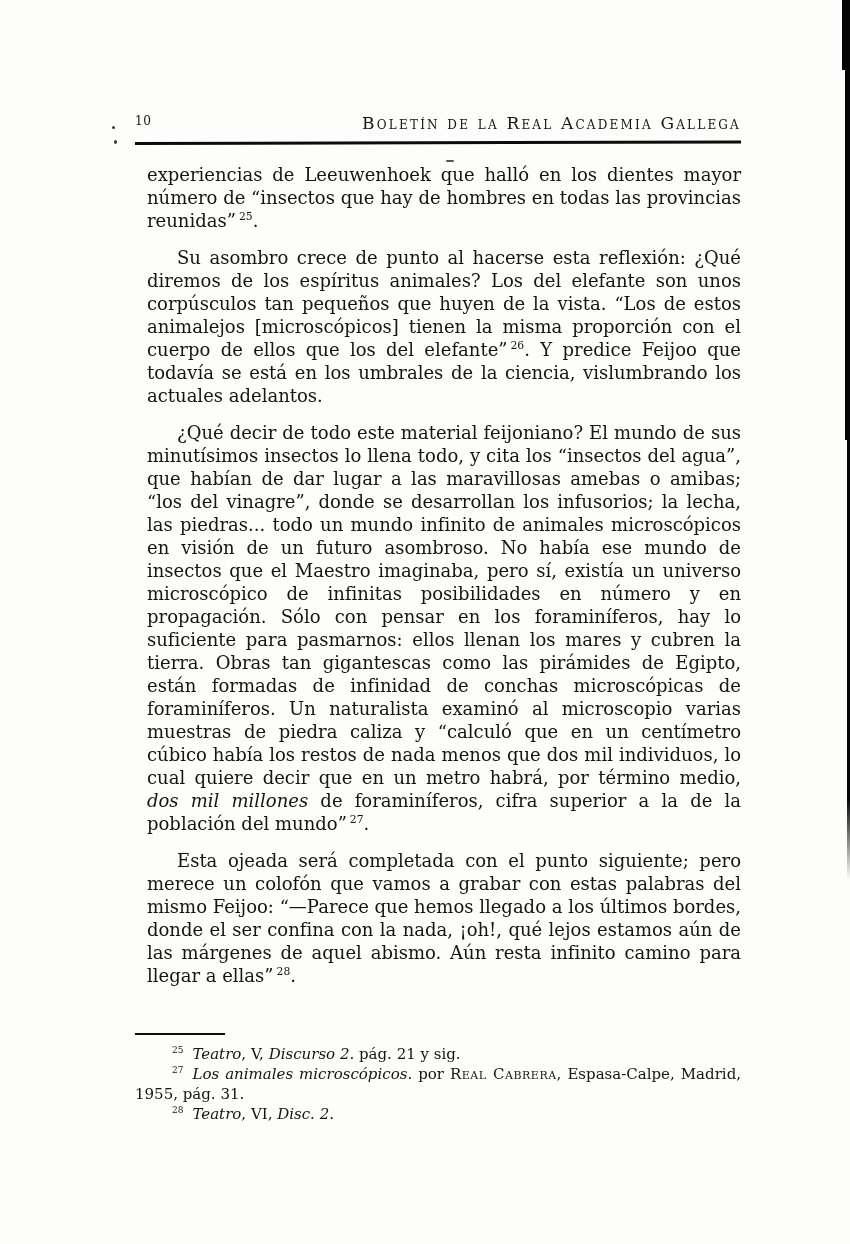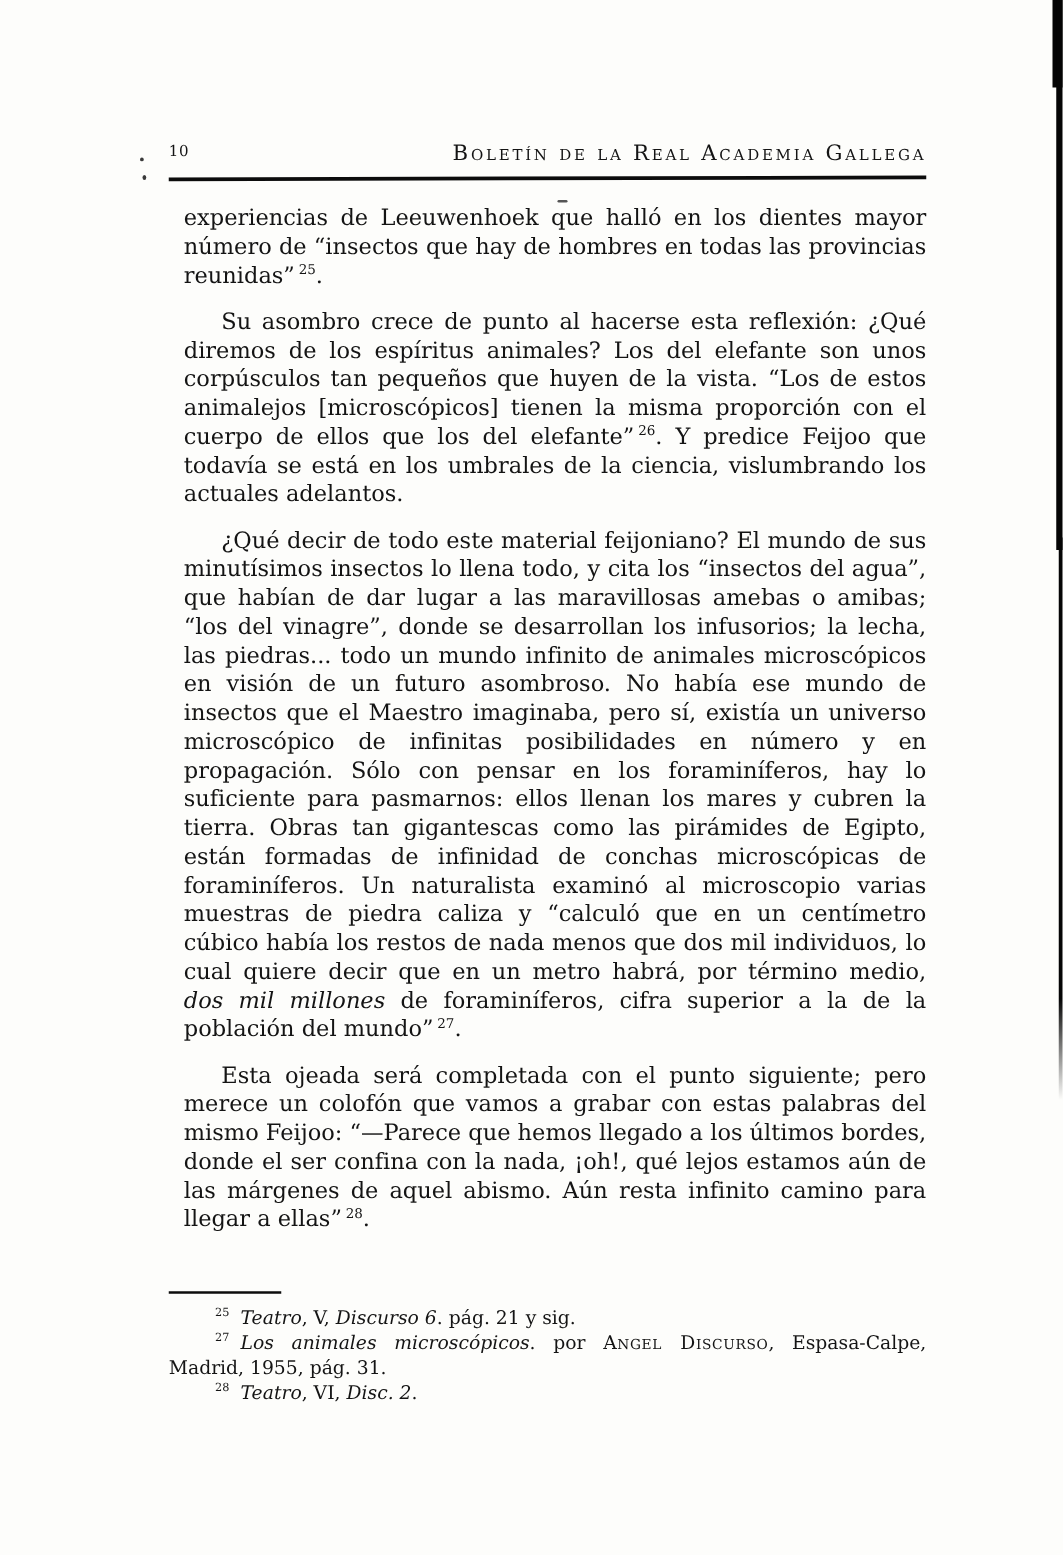--- a/index.html
+++ b/index.html
@@ -116,19 +116,19 @@
         <p class="para"><span>experiencias de Leeuwenhoek que halló en los dientes mayor número de “insectos que hay de hombres en todas las provincias reunidas”</span><sup>25</sup><span>.</span></p>
         <p class="para indent"><span>Su asombro crece de punto al hacerse esta reflexión: ¿Qué diremos de los espíritus animales? Los del elefante son unos corpúsculos tan pequeños que huyen de la vista. “Los de estos animalejos [microscópicos] tienen la misma proporción con el cuerpo de ellos que los del elefante”</span><sup>26</sup><span>. Y predice Feijoo que todavía se está en los umbrales de la ciencia, vislumbrando los actuales adelantos.</span></p>
         <p class="para indent"><span>¿Qué decir de todo este material feijoniano? El mundo de sus minutísimos insectos lo llena todo, y cita los “insectos del agua”, que habían de dar lugar a las maravillosas amebas o amibas; “los del vinagre”, donde se desarrollan los infusorios; la lecha, las piedras... todo un mundo infinito de animales microscópicos en visión de un futuro asombroso. No había ese mundo de insectos que el Maestro imaginaba, pero sí, existía un universo microscópico de infinitas posibilidades en número y en propagación. Sólo con pensar en los foraminíferos, hay lo suficiente para pasmarnos: ellos llenan los mares y cubren la tierra. Obras tan gigantescas como las pirámides de Egipto, están formadas de infinidad de conchas microscópicas de foraminíferos. Un naturalista examinó al microscopio varias muestras de piedra caliza y “calculó que en un centímetro cúbico había los restos de nada menos que dos mil individuos, lo cual quiere decir que en un metro habrá, por término medio, </span><em>dos mil millones</em><span> de foraminíferos, cifra superior a la de la población del mundo”</span><sup>27</sup><span>.</span></p>
         <p class="para indent"><span>Esta ojeada será completada con el punto siguiente; pero merece un colofón que vamos a grabar con estas palabras del mismo Feijoo: “—Parece que hemos llegado a los últimos bordes, donde el ser confina con la nada, ¡oh!, qué lejos estamos aún de las márgenes de aquel abismo. Aún resta infinito camino para llegar a ellas”</span><sup>28</sup><span>.</span></p>
       </div>
   </div>
 
   <div class="footnote-section">
     <div class="footnote-rule"></div>
     <div class="footnotes" id="footnotes">
-        <p class="footnote"><sup>25</sup><em>Teatro</em><span>, V, </span><em>Discurso 6</em><span>. pág. 21 y sig.</span></p>
-        <p class="footnote"><sup>27</sup><em>Los animales microscópicos</em><span>. por </span><span class="smallcaps">Angel Discurso</span><span>, Espasa-Calpe, Madrid, 1955, pág. 31.</span></p>
+        <p class="footnote"><sup>25</sup><em>Teatro</em><span>, V, </span><em>Discurso 2</em><span>. pág. 21 y sig.</span></p>
+        <p class="footnote"><sup>27</sup><em>Los animales microscópicos</em><span>. por </span><span class="smallcaps">Real Cabrera</span><span>, Espasa-Calpe, Madrid, 1955, pág. 31.</span></p>
         <p class="footnote"><sup>28</sup><em>Teatro</em><span>, VI, </span><em>Disc. 2</em><span>.</span></p>
       </div>
   </div>
 
 </div>
 
 </body></html>

